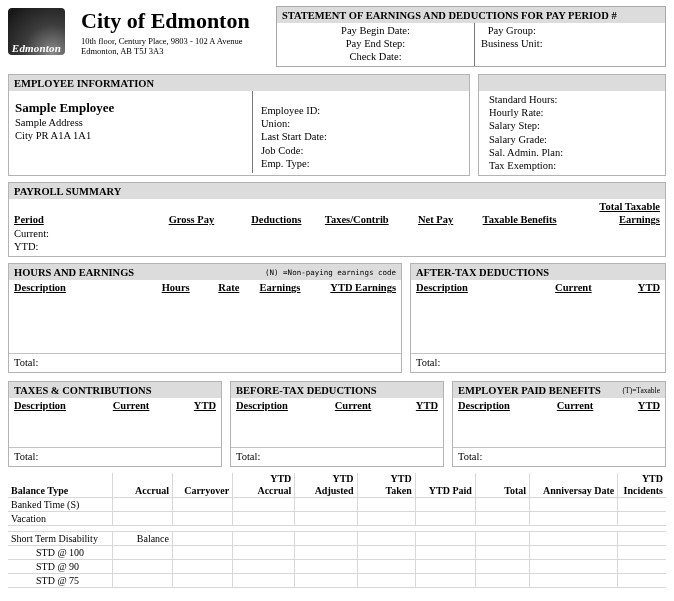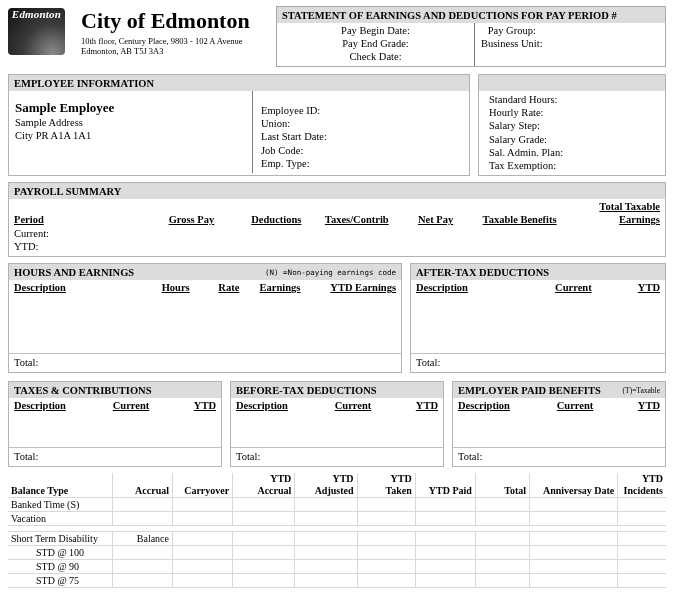--- a/index.html
+++ b/index.html
@@ -28,21 +28,21 @@
   .colrow .col span{text-decoration:underline;}
   .r{text-align:right;}
   .total-row{border-top:1px solid #c2c2c2;padding:2px 5px 3px 5px;}
 
   
   .topbar{display:flex;align-items:flex-start;}
   .logo{
     width:57px;height:47px;margin-top:2px;
     background:radial-gradient(circle at 78% 95%, #8a8a8a 0%, #3c3c3c 45%, #111 100%);
     border-radius:4px;
-    display:flex;align-items:flex-start;justify-content:center;
+    display:flex;align-items:flex-end;justify-content:center;
   }
   .logo span{
     color:#fff;font-size:11px;font-weight:bold;font-style:italic;
     letter-spacing:.2px;
   }
   .titleblock{margin-left:16px;width:195px;}
   .org{font-size:22px;line-height:24px;font-weight:bold;margin-top:3px;}
   .addr{font-size:8.5px;line-height:10px;margin-top:3px;}
 
   .stmtbox{margin-left:auto;width:388px;border:1px solid #a8a8a8;}
@@ -128,21 +128,21 @@
         <div>Edmonton, AB T5J 3A3</div>
       </div>
     </div>
     <div class="stmtbox">
       <div class="sec-hdr">
         <span>STATEMENT OF  EARNINGS AND DEDUCTIONS FOR PAY PERIOD #</span>
       </div>
       <div class="stmt-body">
         <div class="stmt-col left">
           <div>Pay Begin Date:</div>
-          <div>Pay End Grade:</div>
+          <div>Pay End Step:</div>
           <div>Check Date:</div>
         </div>
         <div class="stmt-col">
           <div>Pay Group:</div>
           <div>Business Unit:</div>
         </div>
       </div>
     </div>
   </div>
 

